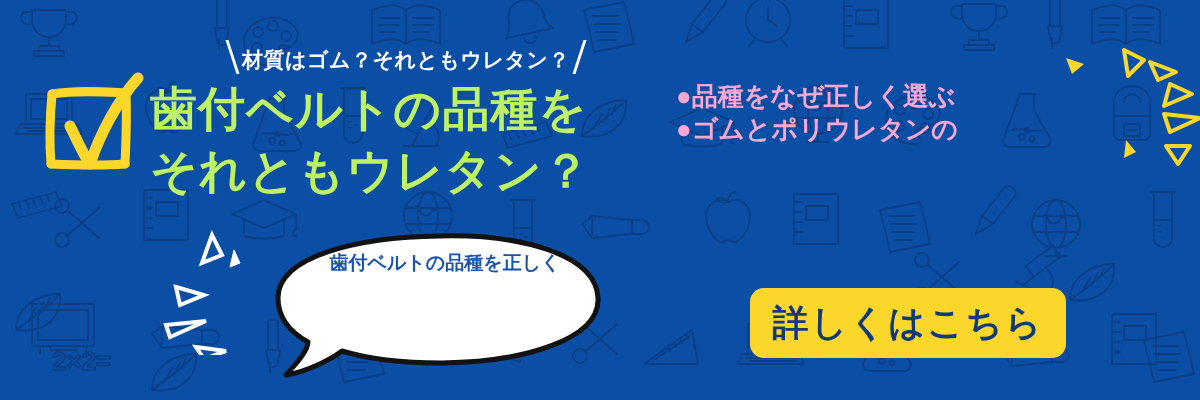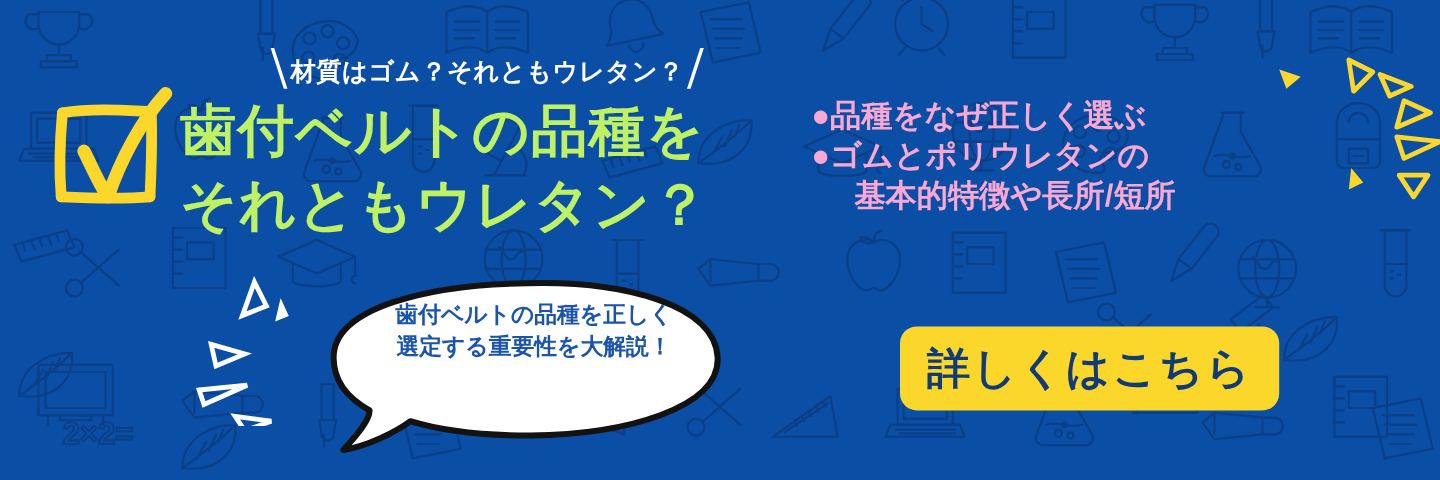--- a/index.html
+++ b/index.html
@@ -60,21 +60,21 @@
   #bubble{position:absolute;left:272px;top:232px;width:336px;height:146px;}
   #bubble .bubble-text{
     position:absolute;left:28px;top:18px;width:290px;
     color:#1b55ab;font-weight:bold;font-size:19px;line-height:1.42;
     text-align:center;letter-spacing:0px;
   }
   #bubble .bubble-text span{display:block;white-space:nowrap;}
 
   
   #cta{
-    position:absolute;left:750px;top:272px;width:316px;height:70px;
+    position:absolute;left:750px;top:288px;width:316px;height:70px;
     background:#fbd72c;border-radius:14px;
     display:flex;align-items:center;justify-content:center;
     cursor:pointer;box-sizing:border-box;
   }
   #cta .cta-label{
     color:#103a78;font-weight:bold;font-size:36px;letter-spacing:2px;
     white-space:nowrap;
   }
 </style>
 </head>
@@ -356,38 +356,36 @@
     <span class="hl">歯付ベルトの品種を</span>
     <span class="hl">それともウレタン？</span>
   </div>
 
   <div id="bullets">
     <div class="bullet-item">
       <span class="b-line">●品種をなぜ正しく選ぶ</span>
     </div>
     <div class="bullet-item">
       <span class="b-line">●ゴムとポリウレタンの</span>
-      <span class="b-line indent">基本的特徴や長所/短所</span>
     </div>
   </div>
 
   <div id="bubble">
     <svg width="336" height="146" viewBox="0 0 336 146" style="position:absolute;left:0;top:0;">
       <path d="M168 4
                C248 2, 324 22, 326 66
                C328 108, 250 130, 170 131
                C130 131, 96 127, 70 119
                C58 128, 34 140, 14 143
                C26 130, 36 118, 36 110
                C16 99, 6 84, 6 66
                C6 24, 86 5, 168 4 Z" fill="#ffffff" stroke="#121212" stroke-width="5" stroke-linejoin="round"></path>
     </svg>
     <div class="bubble-text">
       <span>歯付ベルトの品種を正しく</span>
-      <span>選定する重要性を大解説！</span>
     </div>
   </div>
 
   <div id="cta" style="background: rgb(251, 215, 44);">
     <span class="cta-label">詳しくはこちら</span>
   </div>
 
 </div>
 
 </body></html>

